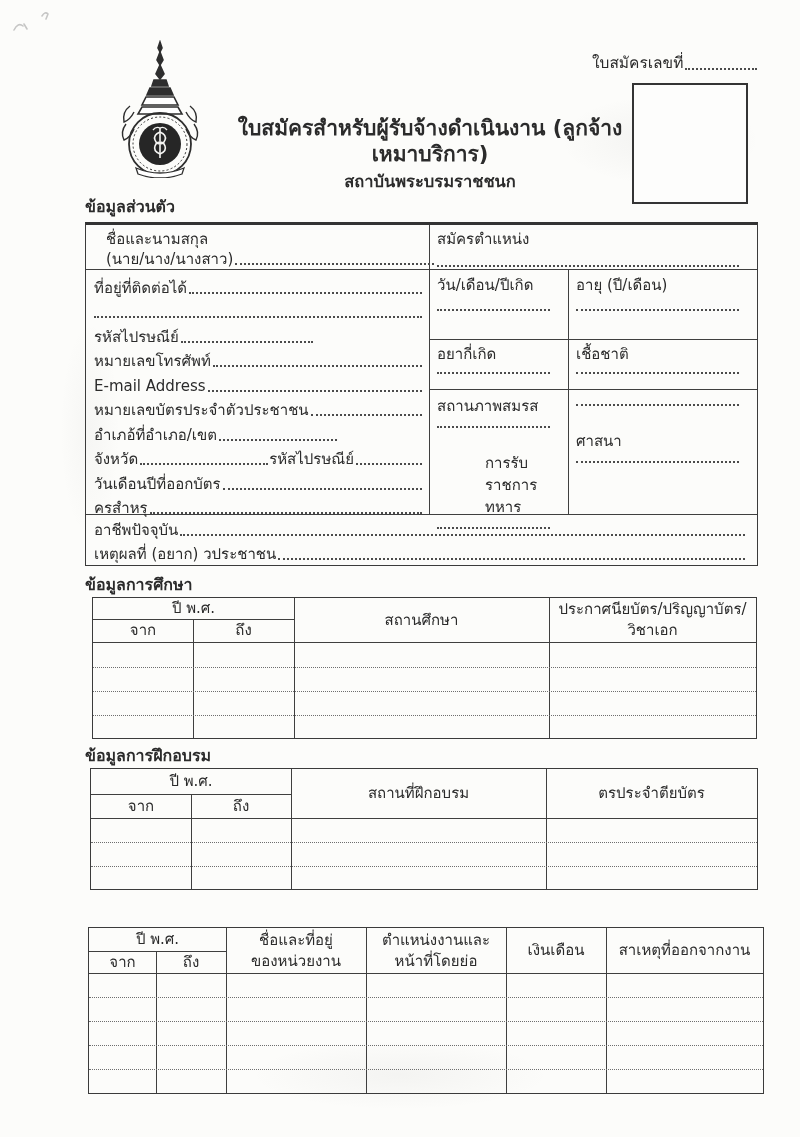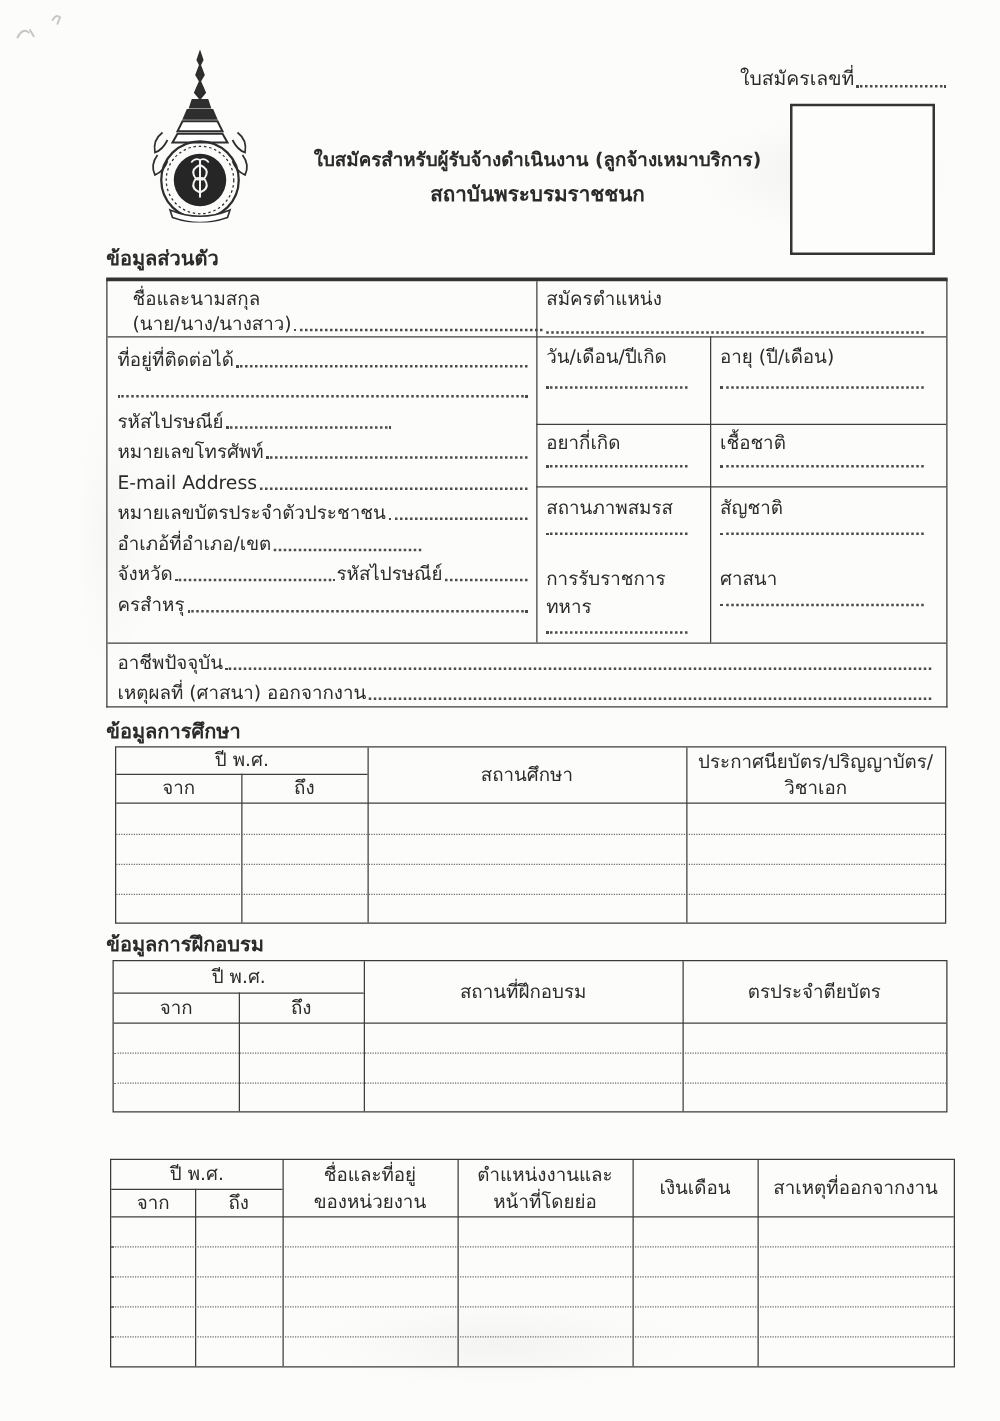--- a/index.html
+++ b/index.html
@@ -9,24 +9,24 @@
   
   .lbl{font-size:15px;white-space:nowrap;}
   .fline{display:flex;align-items:flex-end;height:24.5px;}
   .fline .lbl{line-height:20px;}
   .dots{border-bottom:2px dotted #4b4b4b;margin:0 1px 4px 2px;height:1px;}
   .dots.grow{flex:1 1 auto;}
   .dots-line{border-bottom:2px dotted #4b4b4b;height:1px;}
   
   .scribble{position:absolute;left:8px;top:8px;opacity:.55;}
   .logo{position:absolute;left:116px;top:40px;}
-  .appno{position:absolute;left:592px;top:52px;width:166px;display:flex;align-items:flex-end;}
+  .appno{position:absolute;left:592px;top:52px;width:166px;display:flex;align-items:flex-end;font-family:Liberation Serif, serif;}
   .appno .lbl{font-size:15.5px;line-height:22px;}
   .title{position:absolute;left:215px;top:115px;width:430px;text-align:center;}
-  .title .t1{font-size:15px;font-weight:700;line-height:26px;}
+  .title .t1{font-size:21px;font-weight:700;line-height:26px;}
   .title .t2{font-size:16.5px;font-weight:700;line-height:26px;margin-top:2px;}
   .photo{position:absolute;left:632px;top:83px;width:112px;height:117px;border:2px solid #343434;background:#fdfdfc;}
   
   .shead{position:absolute;font-size:16px;font-weight:700;line-height:22px;white-space:nowrap;}
   .shead .note{font-weight:400;font-size:15px;}
   
   .tbl{position:absolute;border:1.5px solid #3b3b3b;background:transparent;}
   .vline{position:absolute;width:0;border-left:1.4px solid #3f3f3f;}
   .hline{position:absolute;height:0;border-top:1.4px solid #3f3f3f;left:0;right:0;}
   .cell{position:absolute;}
@@ -147,20 +147,24 @@
           <span class="lbl">อำเภอ้ที่อำเภอ/เขต</span>
           <span class="dots" style="width:118px;"></span>
         </div>
       <div class="fline">
           <span class="lbl">จังหวัด</span>
           <span class="dots" style="width:128px;"></span>
           <span class="lbl">รหัสไปรษณีย์</span>
           <span class="dots grow"></span>
         </div>
       <div class="fline">
+          <span class="lbl">วันเดือนปีที่ออกบัตร</span>
+          <span class="dots grow"></span>
+        </div>
+      <div class="fline">
           <span class="lbl">ครสำหรุ</span>
           <span class="dots grow"></span>
         </div>
     </div>
 
     <div class="pcell" style="left:343px;top:44px;width:139px;height:70px;padding-top:5px;">
       <div class="toplbl">วัน/เดือน/ปีเกิด</div>
       <div class="dots-line rgap" style="margin-top:12px;"></div>
     </div>
     <div class="pcell" style="left:482px;top:44px;width:189px;height:70px;padding-top:5px;">
@@ -173,37 +177,36 @@
       <div class="dots-line rgap" style="margin-top:6px;"></div>
     </div>
     <div class="pcell" style="left:482px;top:114px;width:189px;height:50px;padding-top:4px;">
       <div class="toplbl">เชื้อชาติ</div>
       <div class="dots-line rgap" style="margin-top:6px;"></div>
     </div>
 
     <div class="pcell" style="left:343px;top:164px;width:139px;height:125px;padding-top:6px;">
       <div class="toplbl">สถานภาพสมรส</div>
       <div class="dots-line rgap" style="margin-top:8px;"></div>
-      <div class="toplbl" style="margin-top:24px;">การรับราชการทหาร</div>
+      <div class="toplbl" style="margin-top:24px;margin-left:48px;">การรับราชการทหาร</div>
       <div class="dots-line rgap" style="margin-top:8px;"></div>
     </div>
     <div class="pcell" style="left:482px;top:164px;width:189px;height:125px;padding-top:6px;">
-      <div class="toplbl">สัญชาติ</div>
       <div class="dots-line rgap" style="margin-top:8px;"></div>
       <div class="toplbl" style="margin-top:24px;">ศาสนา</div>
       <div class="dots-line rgap" style="margin-top:8px;"></div>
     </div>
 
     <div class="pcell" style="left:0;top:289px;width:671px;height:49px;padding-top:1px;">
       <div class="fline">
           <span class="lbl">อาชีพปัจจุบัน</span>
           <span class="dots grow" style="margin-right:6px;"></span>
         </div>
       <div class="fline">
-          <span class="lbl">เหตุผลที่ (ศาสนา) ออกจากงาน</span>
+          <span class="lbl">เหตุผลที่ (อยาก) วประชาชน</span>
           <span class="dots grow" style="margin-right:6px;"></span>
         </div>
     </div>
   </div>
 
   <div class="shead" style="left:85px;top:574px;">ข้อมูลการศึกษา</div>
 
   <div class="tbl" style="left:92px;top:597px;width:663px;height:140px;">
     <div class="hline" style="top:44px;"></div>
     <div class="hline" style="top:21px;left:0;right:462px;"></div>

